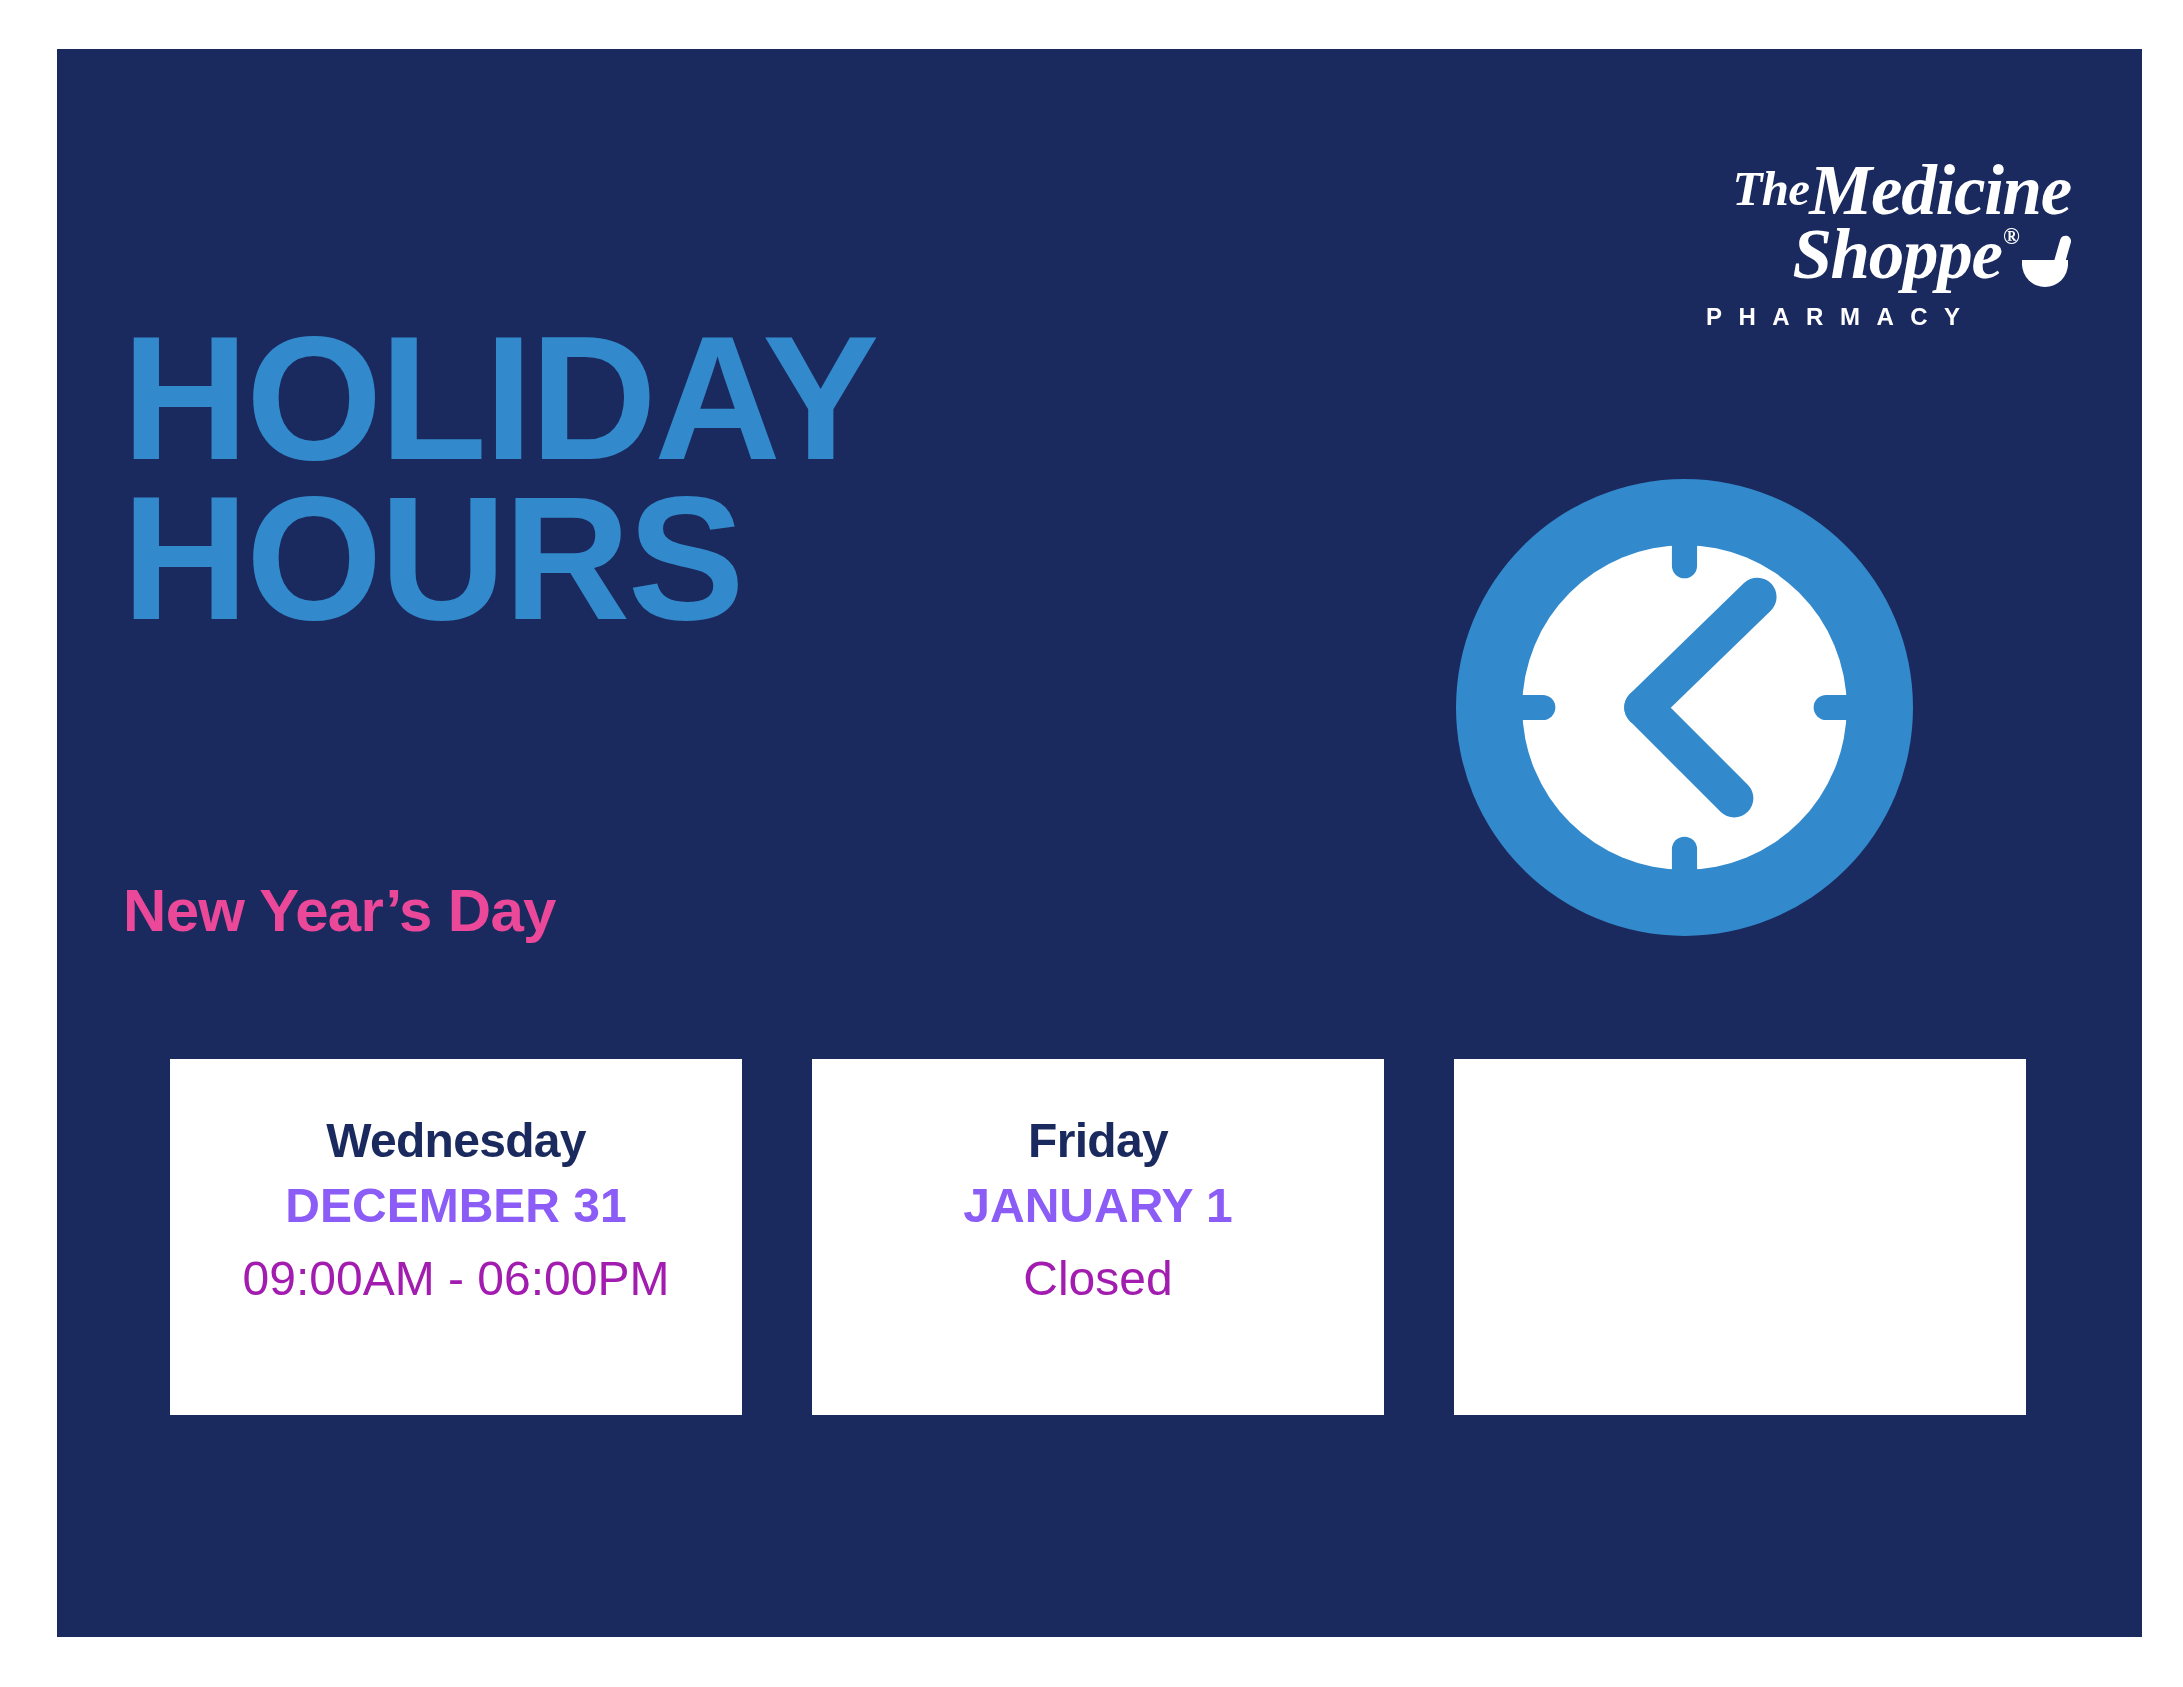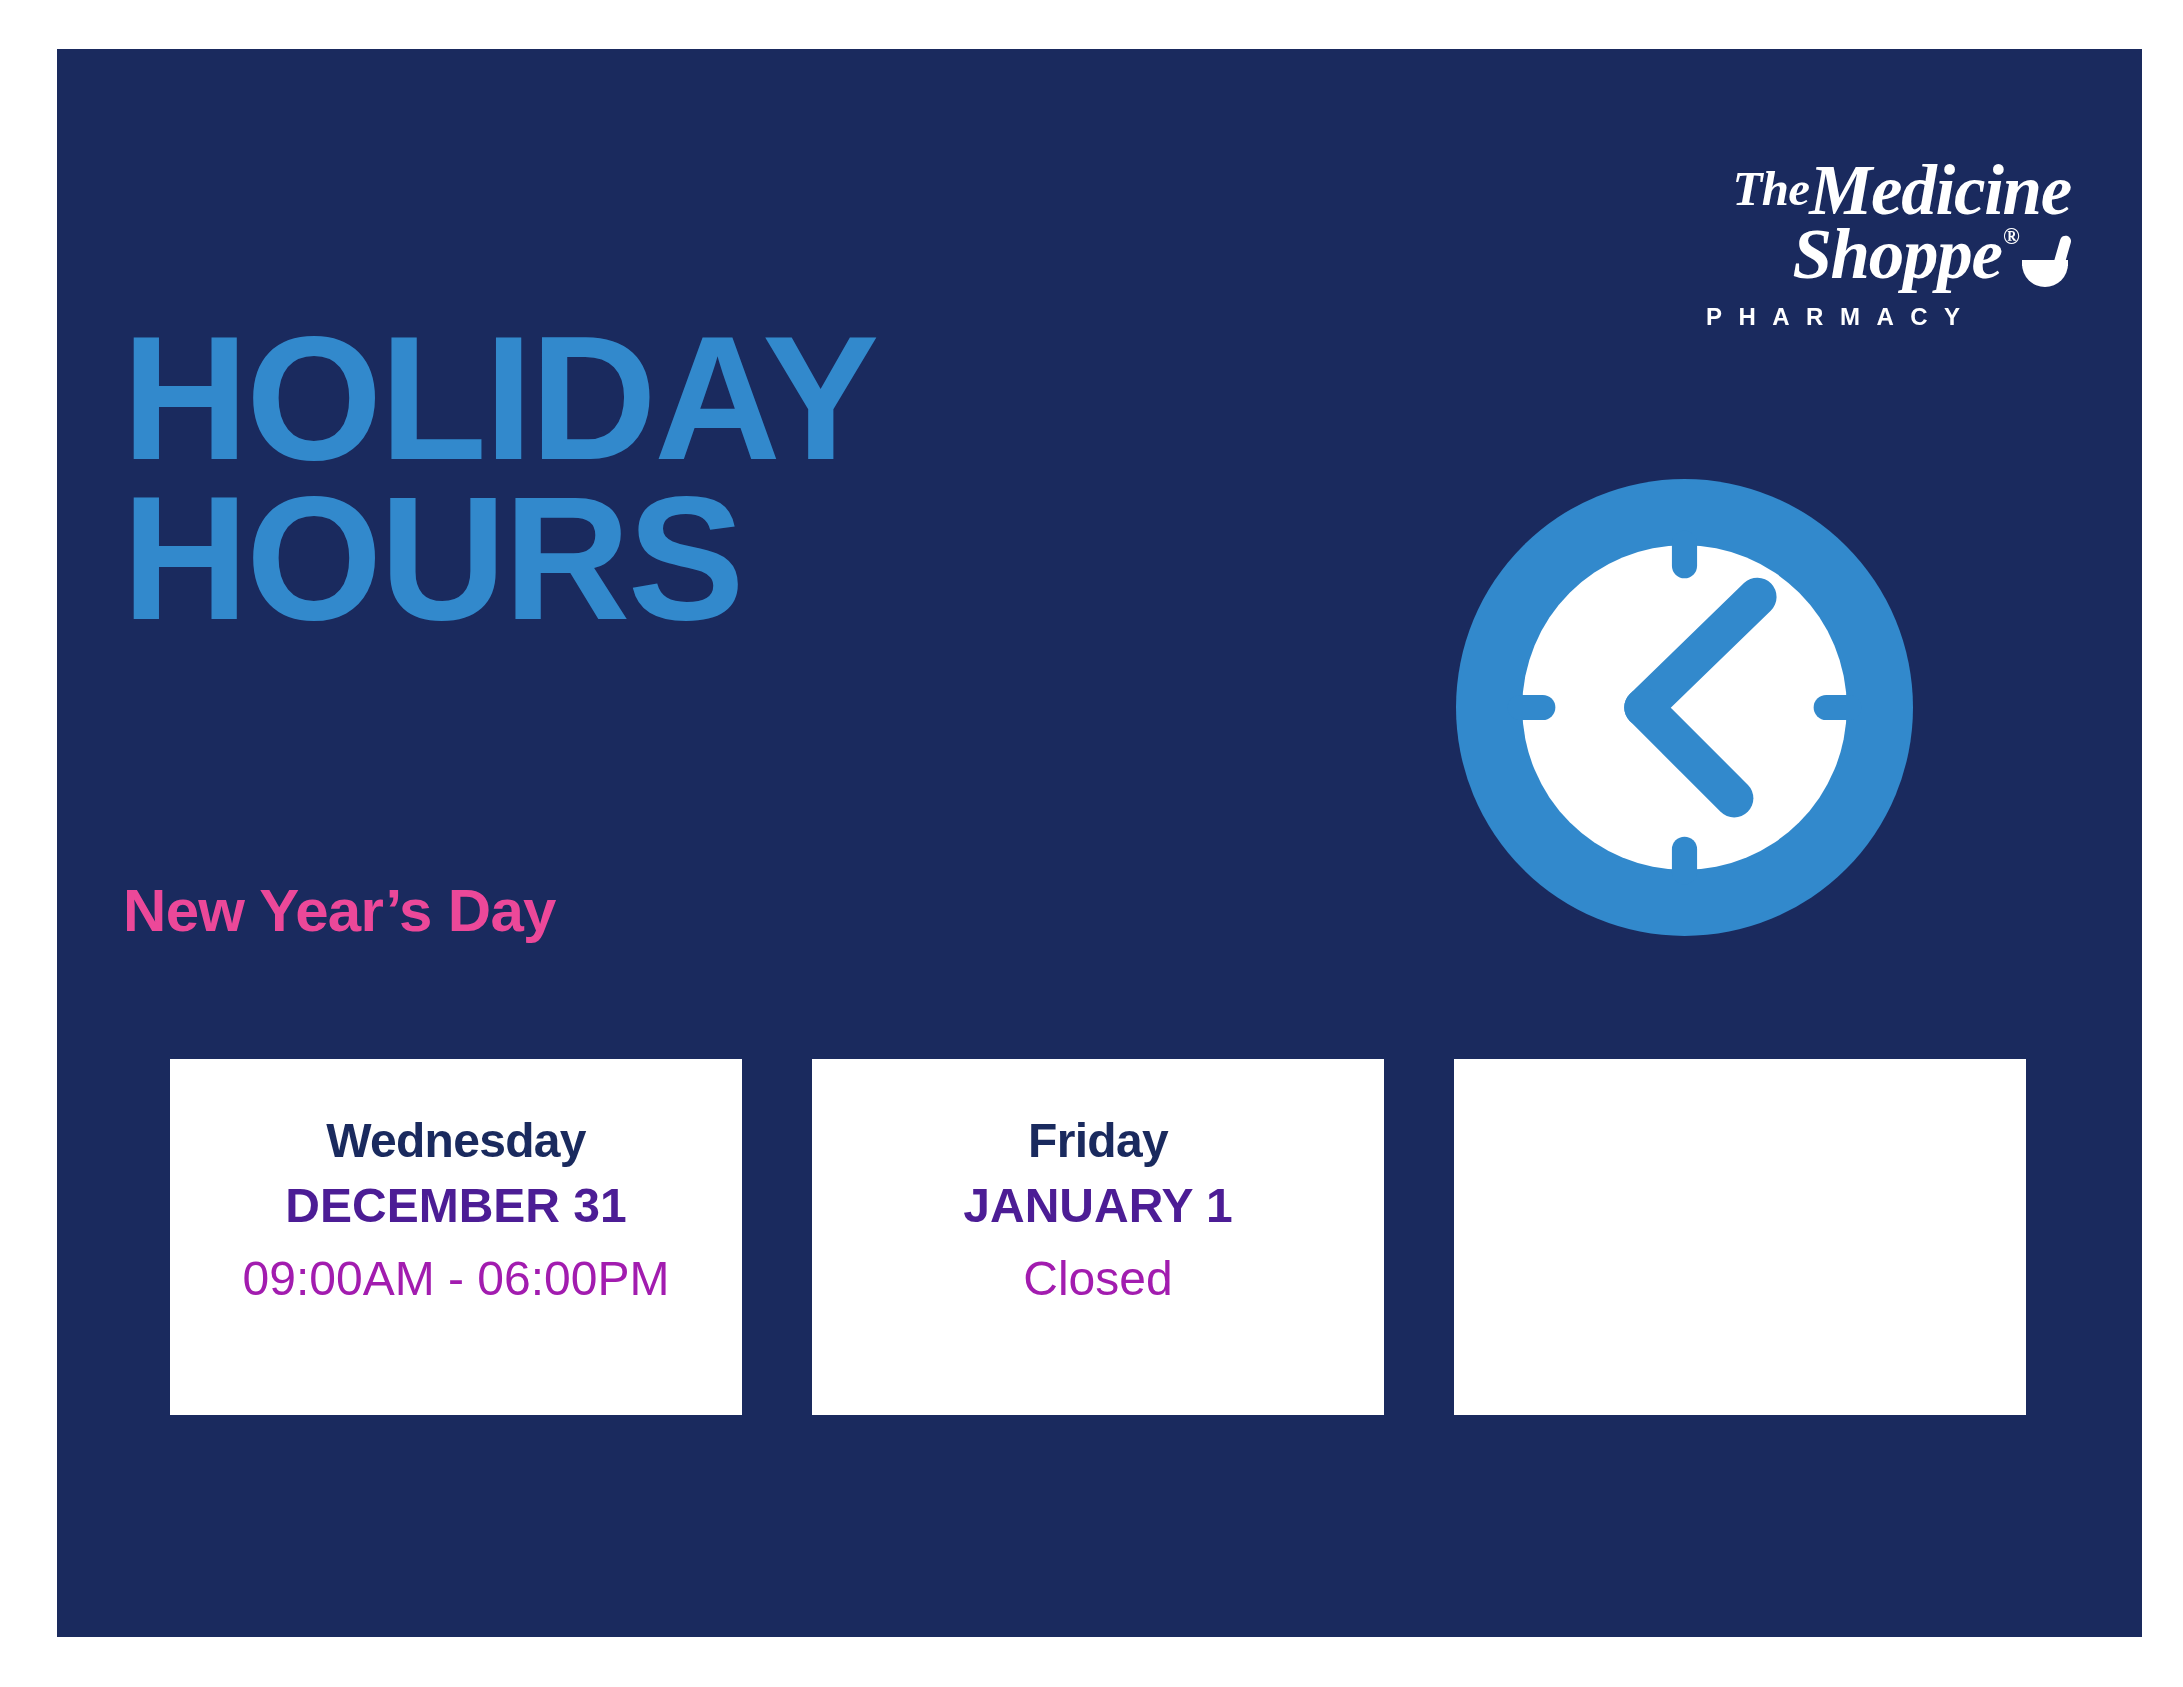--- a/index.html
+++ b/index.html
@@ -196,21 +196,21 @@
     color: #1a2a5e;
     letter-spacing: -0.7px;
     white-space: nowrap;
   }
   .card-date {
     margin-top: 14.6px;
     font-family: "Liberation Sans", sans-serif;
     font-weight: bold;
     font-size: 48px;
     line-height: 1.05;
-    color: #4c1d95;
+    color: #8b5cf6;
     letter-spacing: 0px;
     white-space: nowrap;
   }
   .card-time {
     margin-top: 22.5px;
     font-family: "Liberation Sans", sans-serif;
     font-weight: normal;
     font-size: 48px;
     line-height: 1.05;
     color: #a21caf;

